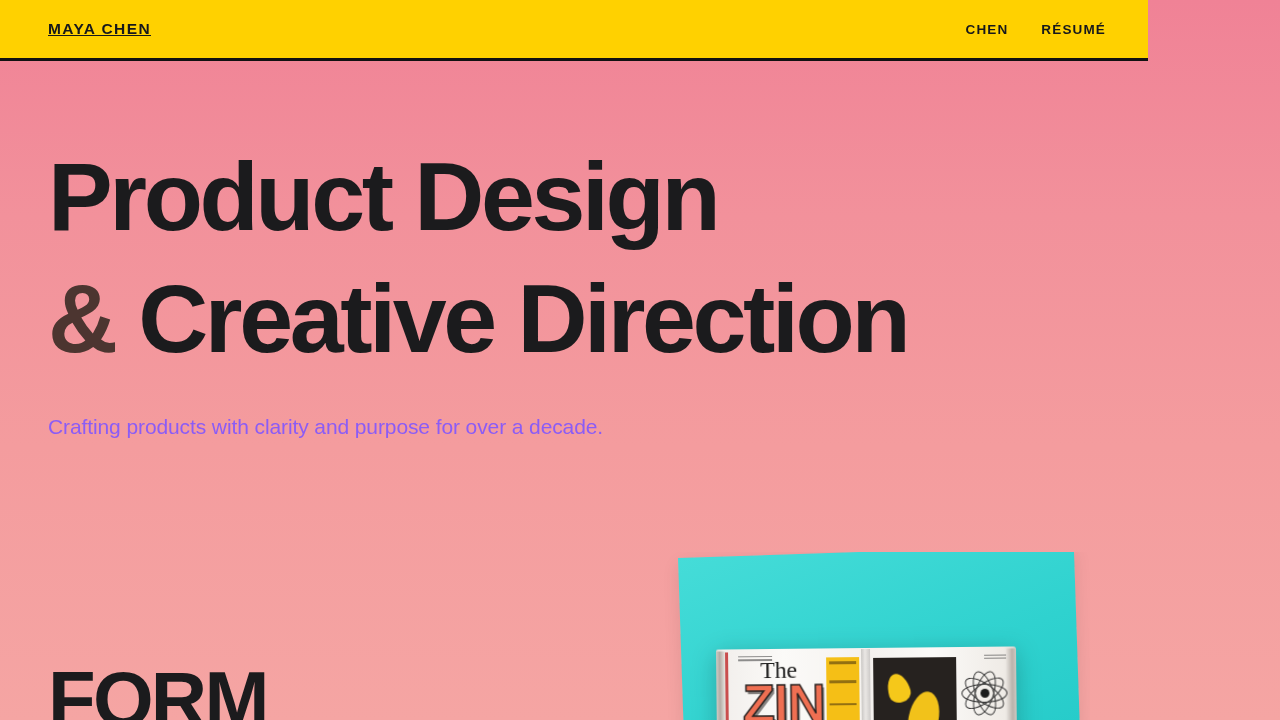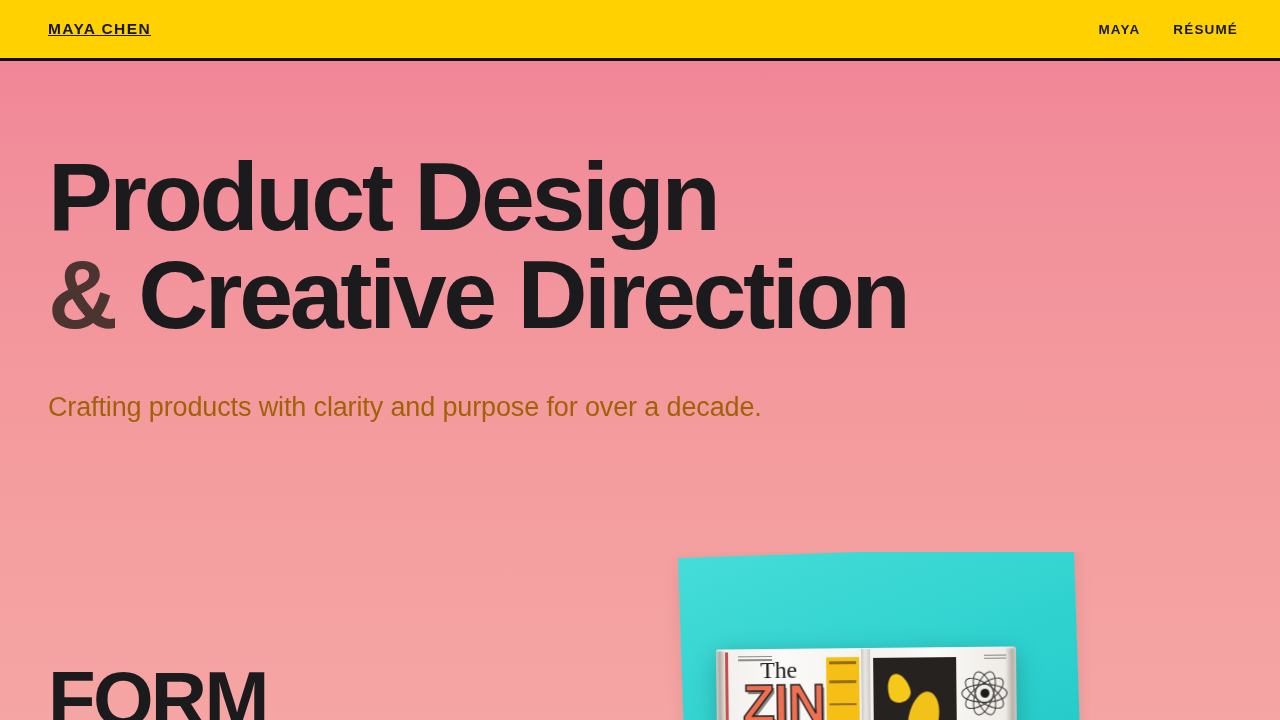--- a/index.html
+++ b/index.html
@@ -5,21 +5,21 @@
   * { margin:0; padding:0; box-sizing:border-box; }
   html, body { width:1280px; height:720px; overflow:hidden; }
   body {
     font-family:"Liberation Sans", sans-serif;
     background:linear-gradient(180deg,#f08296 0%,#f2919b 30%,#f49c9e 62%,#f5a5a3 100%);
     position:relative;
   }
 
   
   .site-header{
-    position:absolute; top:0; left:0; width:1280px; height:61px;
+    position:absolute; top:0; left:0; width:1148px; height:61px;
     background:#ffd100; border-bottom:3px solid #111111;
     display:flex; align-items:center; justify-content:space-between;
     padding:0 42px 0 48px; z-index:40;
   }
   .brand{
     font-size:15.5px; font-weight:bold; letter-spacing:0.09em;
     color:#16181c; line-height:1; white-space:nowrap;
   }
   .nav{ display:flex; align-items:center; gap:33px; }
   .nav-link{
@@ -29,27 +29,27 @@
 
   
   .hero{ position:absolute; top:61px; left:0; width:1280px; z-index:20; }
   .hero-title{
     margin:0; padding:0 0 0 48px;
     font-size:97px; font-weight:bold; line-height:0.99;
     letter-spacing:-0.035em; color:#1b1b1d;
   }
   .hero-title .line{ display:block; white-space:nowrap; }
   .line-1{ padding-top:88px; }
-  .line-2{ padding-top:2px; }
+  .line-2{ padding-top:2px;margin-top:24px; }
   .amp{ color:#4c3530; }
 
   .hero-sub{
     padding:44px 0 0 48px;
-    font-size:27px; line-height:1.52; font-weight:400;
-    color:#a16207; letter-spacing:-0.005em;
+    font-size:21px; line-height:1.52; font-weight:400;
+    color:#8b5cf6; letter-spacing:-0.005em;
   }
   .hero-sub span{ display:block; white-space:nowrap; }
 
   
   .section-word{
     position:absolute; left:48px; top:668px; z-index:25;
     font-size:78px; font-weight:bold; line-height:0.82;
     letter-spacing:-0.035em; color:#1b1b1d; white-space:nowrap;
   }
 
@@ -161,21 +161,21 @@
     margin:-4.5px 0 0 -4.5px; background:#1c1c1c; border-radius:50%;
   }
 </style>
 </head>
 <body>
 
 <header class="site-header">
   <a class="brand" href="#">MAYA CHEN</a>
 
   <nav class="nav">
-    <a class="nav-link" href="#">MAYA</a>
+    <a class="nav-link" href="#">CHEN</a>
     <a class="nav-link" href="#">RÉSUMÉ</a>
   </nav>
 </header>
 
 <section class="hero">
   <h1 class="hero-title">
     <span class="line line-1">Product Design</span>
     <span class="line line-2"><span class="amp">&amp;</span><span> Creative Direction</span></span>
   </h1>
 

